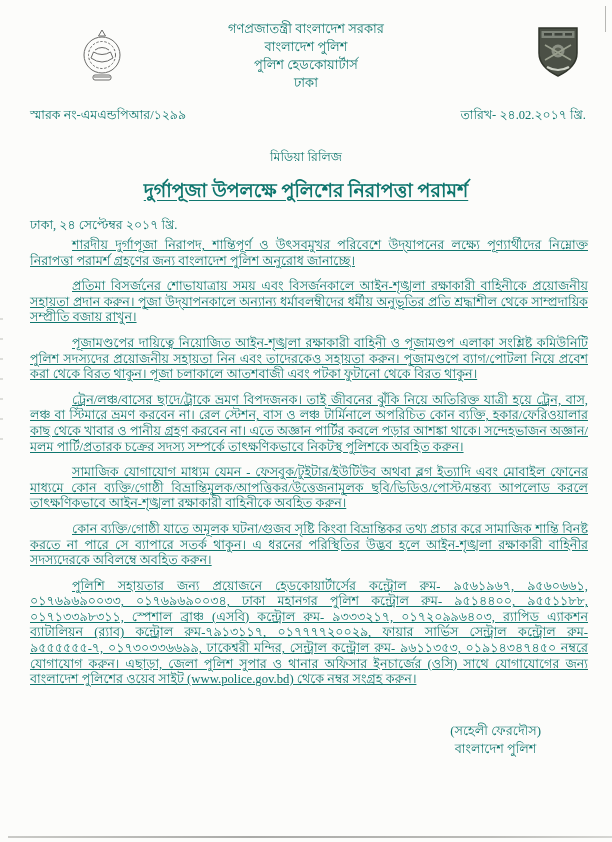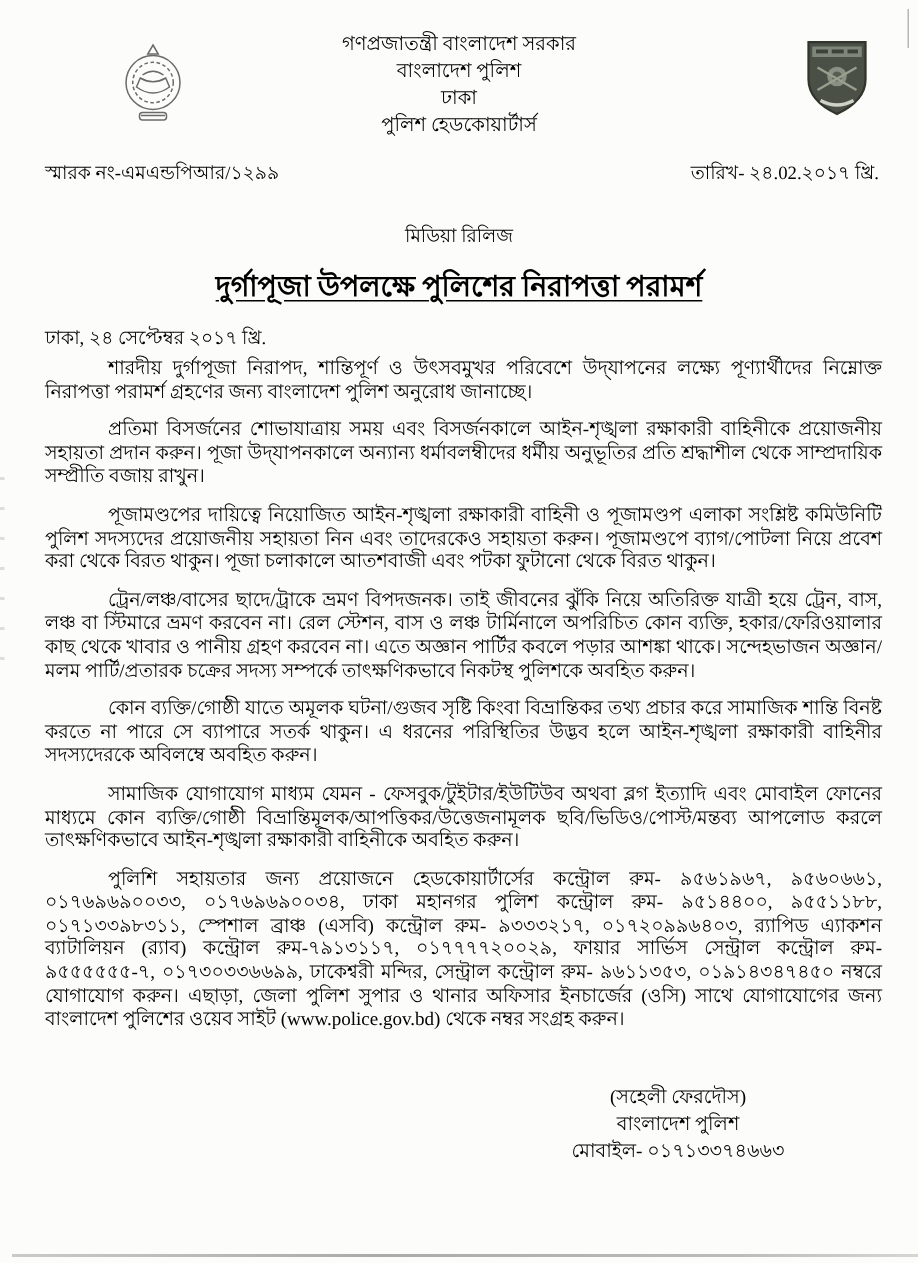--- a/index.html
+++ b/index.html
@@ -6,21 +6,21 @@
   body{
     width:612px;height:842px;
     background:#e9e9e7;
     font-family:"Liberation Serif","DejaVu Sans",sans-serif;
     -webkit-font-smoothing:antialiased;
   }
   .page{
     position:relative;
     width:612px;height:842px;
     background:#fcfcfa;
-    color:#000000;
+    color:#0f766e;
     overflow:hidden;
     box-sizing:border-box;
   }
   
   .scan-bottom-line{
     position:absolute;left:8px;right:0;bottom:4px;height:2px;
     background:linear-gradient(to right,#b9b9b5,#8f8f8c 40%,#a6a6a2 80%,#c9c9c5);
     opacity:.75;
   }
   .scan-corner-tick{
@@ -58,28 +58,29 @@
     text-underline-offset:3px;
   }
   .dateline{
     padding:8px 18px 0 30px;font-size:12.5px;
   }
 
   .body-text{
     padding:2px 24px 0 30px;
     font-size:12.7px;line-height:15.6px;
     text-align:justify;
+    text-decoration:underline;
   }
   .body-text p{
     margin:0 0 10px 0;
     text-indent:42px;
   }
 
   .signature{
-    margin:34px 89px 0 auto;
+    margin:34px 71px 0 auto;
     width:max-content;
     text-align:center;
     font-size:12.8px;line-height:18px;
   }
   .signature .s-line{display:block;}
 
   svg{display:block;}
 </style>
 </head>
 <body>
@@ -98,22 +99,22 @@
           <path d="M13 22 q7 -5 14 0"></path>
           <path d="M12 49 h16"></path>
           <rect x="11" y="47" width="18" height="5" rx="2"></rect>
         </g>
       </svg>
     </div>
 
     <div class="header-center">
       <span class="h-line">গণপ্রজাতন্ত্রী বাংলাদেশ সরকার</span>
       <span class="h-line">বাংলাদেশ পুলিশ</span>
+      <span class="h-line">পুলিশ হেডকোয়ার্টার্স</span>
       <span class="h-line">ঢাকা</span>
-      <span class="h-line">পুলিশ হেডকোয়ার্টার্স</span>
     </div>
 
     <div class="badge-right">
       <svg width="44" height="56" viewBox="0 0 44 56" aria-hidden="true">
         <path d="M3 4 h38 v25 q0 14 -19 23 q-19 -9 -19 -23 z" fill="#4b5046" stroke="#31352c" stroke-width="1.5"></path>
         <rect x="5.5" y="7" width="33" height="7" fill="#7f857a"></rect>
         <rect x="8" y="9" width="8" height="2.6" fill="#3d423a"></rect>
         <rect x="18.5" y="9" width="8" height="2.6" fill="#3d423a"></rect>
         <rect x="29" y="9" width="7" height="2.6" fill="#3d423a"></rect>
         <circle cx="22" cy="27" r="6.5" fill="#8b9084"></circle>
@@ -133,28 +134,27 @@
 
   <h1 class="doc-title">দুর্গাপূজা উপলক্ষে পুলিশের নিরাপত্তা পরামর্শ</h1>
 
   <div class="dateline">ঢাকা, ২৪ সেপ্টেম্বর ২০১৭ খ্রি.</div>
 
   <div class="body-text">
     <p>শারদীয় দুর্গাপূজা নিরাপদ, শান্তিপূর্ণ ও উৎসবমুখর পরিবেশে উদ্‌যাপনের লক্ষ্যে পূণ্যার্থীদের নিম্নোক্ত নিরাপত্তা পরামর্শ গ্রহণের জন্য বাংলাদেশ পুলিশ অনুরোধ জানাচ্ছে।</p>
     <p>প্রতিমা বিসর্জনের শোভাযাত্রায় সময় এবং বিসর্জনকালে আইন-শৃঙ্খলা রক্ষাকারী বাহিনীকে প্রয়োজনীয় সহায়তা প্রদান করুন। পূজা উদ্‌যাপনকালে অন্যান্য ধর্মাবলম্বীদের ধর্মীয় অনুভূতির প্রতি শ্রদ্ধাশীল থেকে সাম্প্রদায়িক সম্প্রীতি বজায় রাখুন।</p>
     <p>পূজামণ্ডপের দায়িত্বে নিয়োজিত আইন-শৃঙ্খলা রক্ষাকারী বাহিনী ও পূজামণ্ডপ এলাকা সংশ্লিষ্ট কমিউনিটি পুলিশ সদস্যদের প্রয়োজনীয় সহায়তা নিন এবং তাদেরকেও সহায়তা করুন। পূজামণ্ডপে ব্যাগ/পোটলা নিয়ে প্রবেশ করা থেকে বিরত থাকুন। পূজা চলাকালে আতশবাজী এবং পটকা ফুটানো থেকে বিরত থাকুন।</p>
     <p>ট্রেন/লঞ্চ/বাসের ছাদে/ট্রাকে ভ্রমণ বিপদজনক। তাই জীবনের ঝুঁকি নিয়ে অতিরিক্ত যাত্রী হয়ে ট্রেন, বাস, লঞ্চ বা স্টিমারে ভ্রমণ করবেন না। রেল স্টেশন, বাস ও লঞ্চ টার্মিনালে অপরিচিত কোন ব্যক্তি, হকার/ফেরিওয়ালার কাছ থেকে খাবার ও পানীয় গ্রহণ করবেন না। এতে অজ্ঞান পার্টির কবলে পড়ার আশঙ্কা থাকে। সন্দেহভাজন অজ্ঞান/মলম পার্টি/প্রতারক চক্রের সদস্য সম্পর্কে তাৎক্ষণিকভাবে নিকটস্থ পুলিশকে অবহিত করুন।</p>
+    <p>সামাজিক যোগাযোগ মাধ্যম যেমন - ফেসবুক/টুইটার/ইউটিউব অথবা ব্লগ ইত্যাদি এবং মোবাইল ফোনের মাধ্যমে কোন ব্যক্তি/গোষ্ঠী বিভ্রান্তিমূলক/আপত্তিকর/উত্তেজনামূলক ছবি/ভিডিও/পোস্ট/মন্তব্য আপলোড করলে তাৎক্ষণিকভাবে আইন-শৃঙ্খলা রক্ষাকারী বাহিনীকে অবহিত করুন।</p>
     <p>কোন ব্যক্তি/গোষ্ঠী যাতে অমূলক ঘটনা/গুজব সৃষ্টি কিংবা বিভ্রান্তিকর তথ্য প্রচার করে সামাজিক শান্তি বিনষ্ট করতে না পারে সে ব্যাপারে সতর্ক থাকুন। এ ধরনের পরিস্থিতির উদ্ভব হলে আইন-শৃঙ্খলা রক্ষাকারী বাহিনীর সদস্যদেরকে অবিলম্বে অবহিত করুন।</p>
-    <p>সামাজিক যোগাযোগ মাধ্যম যেমন - ফেসবুক/টুইটার/ইউটিউব অথবা ব্লগ ইত্যাদি এবং মোবাইল ফোনের মাধ্যমে কোন ব্যক্তি/গোষ্ঠী বিভ্রান্তিমূলক/আপত্তিকর/উত্তেজনামূলক ছবি/ভিডিও/পোস্ট/মন্তব্য আপলোড করলে তাৎক্ষণিকভাবে আইন-শৃঙ্খলা রক্ষাকারী বাহিনীকে অবহিত করুন।</p>
     <p>পুলিশি সহায়তার জন্য প্রয়োজনে হেডকোয়ার্টার্সের কন্ট্রোল রুম- ৯৫৬১৯৬৭, ৯৫৬০৬৬১, ০১৭৬৯৬৯০০৩৩, ০১৭৬৯৬৯০০৩৪, ঢাকা মহানগর পুলিশ কন্ট্রোল রুম- ৯৫১৪৪০০, ৯৫৫১১৮৮, ০১৭১৩৩৯৮৩১১, স্পেশাল ব্রাঞ্চ (এসবি) কন্ট্রোল রুম- ৯৩৩৩২১৭, ০১৭২০৯৯৬৪০৩, র‍্যাপিড এ্যাকশন ব্যাটালিয়ন (র‍্যাব) কন্ট্রোল রুম-৭৯১৩১১৭, ০১৭৭৭৭২০০২৯, ফায়ার সার্ভিস সেন্ট্রাল কন্ট্রোল রুম- ৯৫৫৫৫৫৫-৭, ০১৭৩০৩৩৬৬৯৯, ঢাকেশ্বরী মন্দির, সেন্ট্রাল কন্ট্রোল রুম- ৯৬১১৩৫৩, ০১৯১৪৩৪৭৪৫০ নম্বরে যোগাযোগ করুন। এছাড়া, জেলা পুলিশ সুপার ও থানার অফিসার ইনচার্জের (ওসি) সাথে যোগাযোগের জন্য বাংলাদেশ পুলিশের ওয়েব সাইট (www.police.gov.bd) থেকে নম্বর সংগ্রহ করুন।</p>
   </div>
 
   <div class="signature">
     <span class="s-line">(সহেলী ফেরদৌস)</span>
     <span class="s-line">বাংলাদেশ পুলিশ</span>
-    <span class="s-line">মোবাইল- ০১৭১৩৩৭৪৬৬৩</span>
   </div>
 
   <div class="scan-smudge"></div>
   <div class="scan-corner-tick"></div>
   <div class="scan-bottom-line"></div>
 
 </div>
 
 </body></html>

